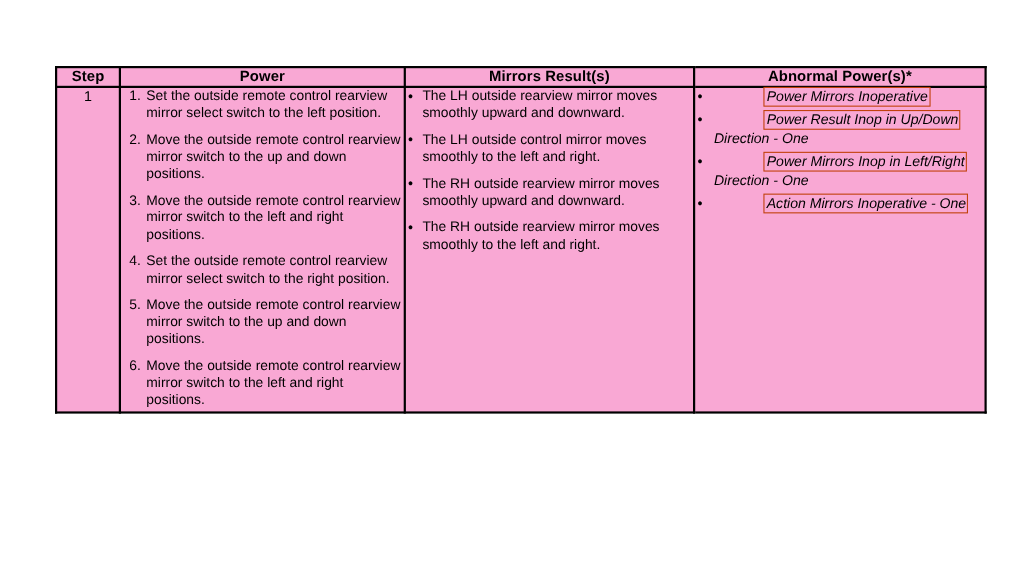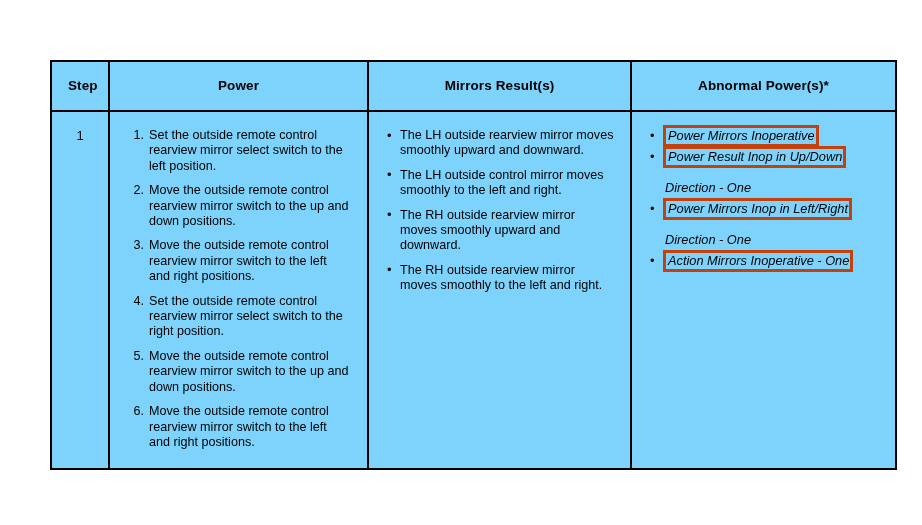--- a/index.html
+++ b/index.html
@@ -23,22 +23,22 @@
     width: 845px;
     border-collapse: collapse;
     table-layout: fixed;
     background: #ffffff;
   }
 
   #diag-table td,
   #diag-table th {
     border: 2px solid #000000;
     vertical-align: top;
-    padding: 16px;
-    background: #7dd3fc;
+    padding: 0;
+    background: #f9a8d4;
   }
 
   .col-step  { width: 58px; }
   .col-act   { width: 259px; }
   .col-norm  { width: 263px; }
   .col-abn   { width: 265px; }
 
   thead th {
     text-align: center;
     font-weight: bold;
@@ -111,30 +111,31 @@
     line-height: 16px;
   }
   ul.abn-list > li .dot { top: -0.5px; }
 
   .link-box {
     display: inline;
     font-style: italic;
     font-size: 12.8px;
     box-decoration-break: clone;
     -webkit-box-decoration-break: clone;
-    border: 3px solid #c2410c;
+    border: 1px solid #c2410c;
     padding: 0px 1px 1px 2px;
     line-height: 15.5px;
     white-space: nowrap;
+    margin-left: 47px;
   }
   .abn-cont {
     font-style: italic;
     font-size: 12.8px;
     display: block;
-    margin-top: 15px;
+    margin-top: 1px;
     padding-left: 2px;
   }
 
   
   .footnote-cell {
     padding: 5px 6px 6px 8px;
     font-size: 12.6px;
     line-height: 15px;
     vertical-align: middle;
   }

